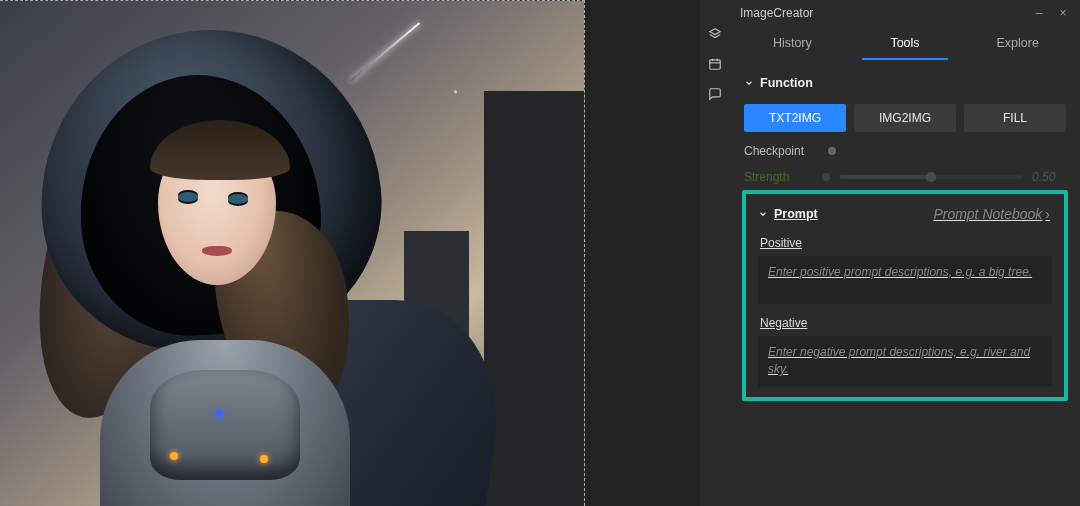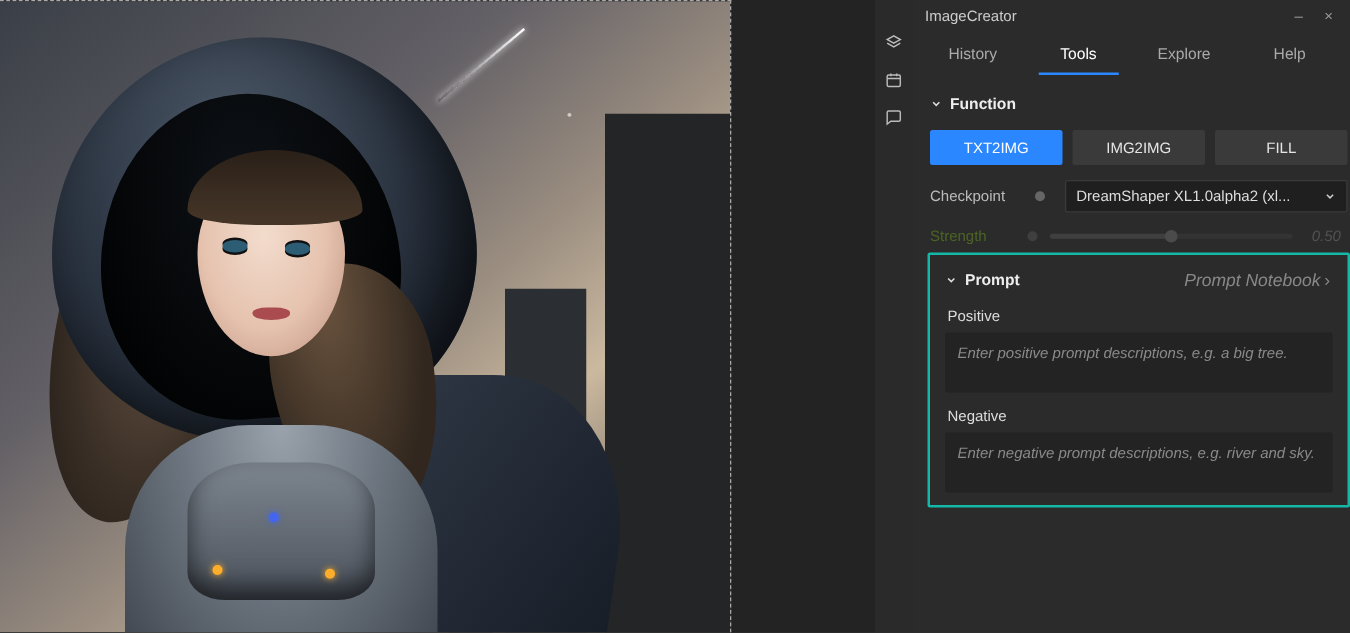--- a/index.html
+++ b/index.html
@@ -70,21 +70,21 @@
   .panel-header { height:26px; display:flex; align-items:center; padding:0 10px; color:#ccc; font-size:12px; background:#2b2b2b; }
   .panel-header .spacer { flex:1; }
   .win-controls { display:flex; gap:10px; color:#999; }
   .win-controls span { width:14px; text-align:center; }
 
   .tabs { display:flex; height:34px; align-items:stretch; padding:0 6px; }
   .tab { flex:1; display:flex; align-items:center; justify-content:center; color:#aaa; font-size:12.5px; cursor:pointer; position:relative; }
   .tab.active { color:#fff; }
   .tab.active::after { content:""; position:absolute; left:12%; right:12%; bottom:0; height:2px; background:#2b87ff; }
 
-  .scroll { flex:1; overflow-y:auto; padding: 6px 2px 8px 14px; }
+  .scroll { flex:1; overflow-y:auto; padding: 6px 14px 8px 14px; }
   .scroll::-webkit-scrollbar{width:8px;} .scroll::-webkit-scrollbar-thumb{background:#444;border-radius:4px;}
 
   .section-head { display:flex; align-items:center; gap:6px; font-weight:600; color:#eee; font-size:12.5px; padding:10px 2px 10px 0; }
   .section-head .chev { width:10px; height:10px; display:inline-flex; align-items:center; justify-content:center; }
   .section-head .right-link { margin-left:auto; color:#888; font-weight:400; font-size:14px; font-style:italic; }
   .section-head .right-link .arr { font-style:normal; margin-left:3px; }
 
   .mode-row { display:flex; gap:8px; margin:4px 0 12px 0;text-align:right; }
   .mode-btn { flex:1; height:28px; display:flex; align-items:center; justify-content:center;
               background:#3a3a3a; color:#e5e5e5; font-size:12px; border-radius:2px; cursor:pointer; }
@@ -96,23 +96,23 @@
   .dropdown { flex:1; height:26px; background:#1f1f1f; border:1px solid #3a3a3a; border-radius:2px;
               display:flex; align-items:center; padding:0 8px; color:#ddd; font-size:12px; cursor:pointer; }
   .dropdown .dd-text { flex:1; white-space:nowrap; overflow:hidden; text-overflow:ellipsis; }
   .dropdown .dd-caret { color:#aaa; }
 
   .slider-row { display:flex; align-items:center; gap:10px; opacity:.35; margin-bottom:6px; }
   .slider-row .lbl { color:#84cc16; font-size:12px; min-width:68px; }
   .slider { flex:1; height:4px; background:#444; border-radius:2px; position:relative; }
   .slider .fill { position:absolute; left:0; top:0; bottom:0; width:50%; background:#666; border-radius:2px; }
   .slider .knob { position:absolute; left:50%; top:50%; width:10px; height:10px; margin:-5px 0 0 -5px; border-radius:50%; background:#888; }
-  .slider-val { width:34px; text-align:center; color:#999;font-style:italic; }
-
-  .highlight { border:2px solid #14b8a6; border-radius:2px; padding:10px 12px; margin:6px -2px 10px -2px; }
+  .slider-val { width:34px; text-align:left; color:#999;font-style:italic; }
+
+  .highlight { border:4px solid #14b8a6; border-radius:2px; padding:10px 12px; margin:6px -2px 10px -2px;text-decoration:underline; }
 
   .sub-lbl { color:#ddd; font-size:12px; margin:4px 0 6px 2px; }
   .prompt-box { background:#232323; border-radius:2px; min-height:48px; padding:8px 10px;
                 color:#8a8a8a; font-style:italic; font-size:12px; line-height:1.45; cursor:text; }
 
   svg { display:block; }
 </style>
 </head>
 <body>
 
@@ -181,23 +181,20 @@
   <div class="tabs">
     <div class="tab">
         <span>History</span>
       </div>
     <div class="tab active">
         <span>Tools</span>
       </div>
     <div class="tab">
         <span>Explore</span>
       </div>
-    <div class="tab">
-        <span>Help</span>
-      </div>
   </div>
 
   <div class="scroll">
 
     <div class="section-head">
       <span class="chev">
         <svg width="10" height="10" viewBox="0 0 24 24" fill="none" stroke="#ddd" stroke-width="3">
             <polyline points="6 9 12 15 18 9"></polyline>
           </svg>
       </span>
@@ -212,28 +209,20 @@
           <span>IMG2IMG</span>
         </div>
       <div class="mode-btn">
           <span>FILL</span>
         </div>
     </div>
 
     <div class="field-row">
       <span class="lbl">Checkpoint</span>
       <span class="dot"></span>
-      <div class="dropdown">
-        <span class="dd-text">DreamShaper XL1.0alpha2 (xl...</span>
-        <span class="dd-caret">
-          <svg width="10" height="10" viewBox="0 0 24 24" fill="none" stroke="#ccc" stroke-width="3">
-              <polyline points="6 9 12 15 18 9"></polyline>
-            </svg>
-        </span>
-      </div>
     </div>
 
     <div class="slider-row">
       <span class="lbl">Strength</span>
       <span class="dot"></span>
       <div class="slider">
         <div class="fill"></div>
           <div class="knob"></div>
       </div>
       <span class="slider-val">0.50</span>

